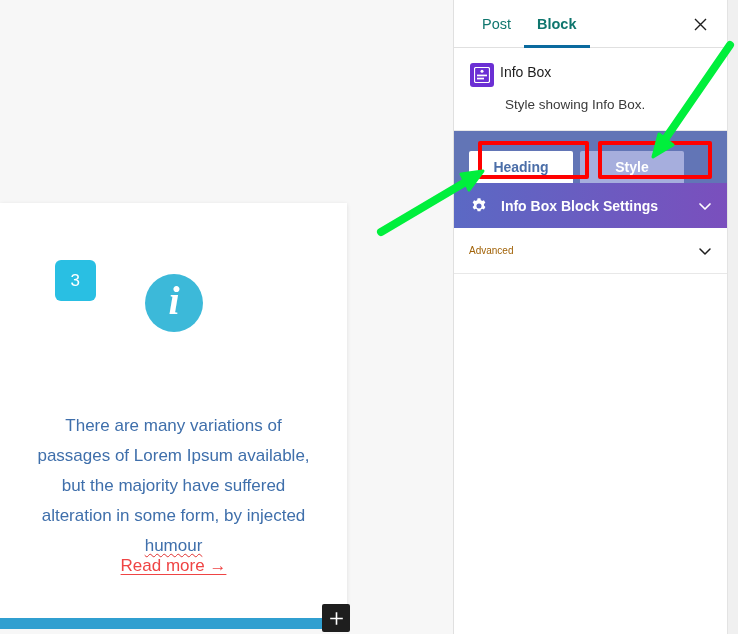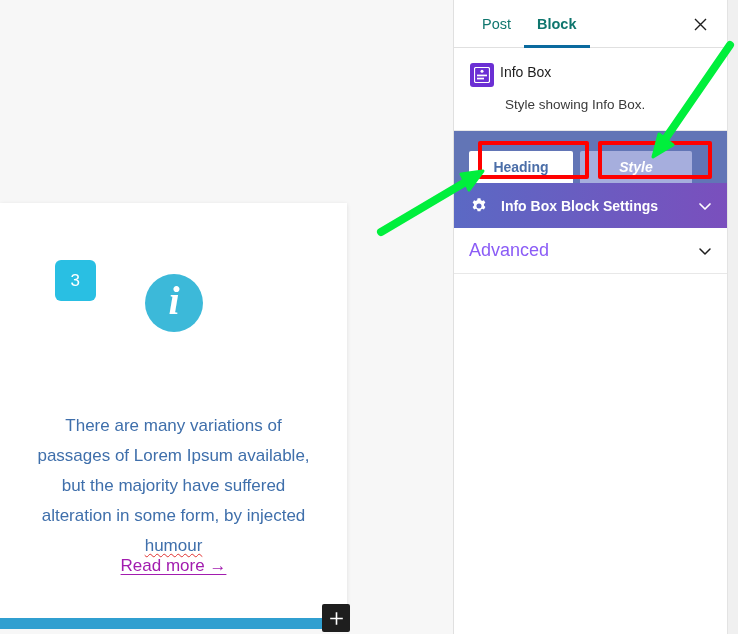--- a/index.html
+++ b/index.html
@@ -81,21 +81,21 @@
     text-decoration-style: wavy;
     text-decoration-color: #e03030;
     text-decoration-thickness: 1px;
     text-underline-offset: 2px;
   }
   .read-more {
     position: absolute; left: 0; top: 556px;
     width: 347px;
     text-align: center;
     font-size: 17px;
-    color: #a21caf;
+    color: #ef4444;
   }
   .read-more u { text-underline-offset: 3px; }
   .bottom-bar {
     position: absolute; left: 0; top: 618px;
     width: 325px; height: 11px;
     background: #309fd0;
   }
   .plus-btn {
     position: absolute; left: 322px; top: 604px;
     width: 28px; height: 28px;
@@ -181,24 +181,23 @@
     font-size: 14px; font-weight: bold;
     cursor: pointer;
     border-radius: 2px 2px 0 0;
   }
   .tog-btn.settings {
     width: 104px;
     background: #ffffff;
     color: #4b6ea8;
   }
   .tog-btn.style {
-    width: 112px;
+    width: 104px;
     background: #a6aedd;
     color: #ffffff;
-    font-style: italic;
   }
 
   .section-bar {
     height: 45px;
     background: linear-gradient(90deg, #5b69c4 0%, #7a4fbd 100%);
     display: flex; align-items: center;
     padding: 0 14px 0 16px;
     color: #ffffff;
     cursor: pointer;
   }
@@ -210,21 +209,21 @@
   }
   .section-bar .chev { width: 16px; height: 16px; }
 
   .adv-row {
     height: 46px;
     display: flex; align-items: center;
     padding: 0 14px 0 15px;
     border-bottom: 1px solid #e8e8e8;
     cursor: pointer;
   }
-  .adv-row .label { flex: 1; font-size: 18px; color: #8b5cf6; }
+  .adv-row .label { flex: 1; font-size: 10px; color: #a16207; }
   .adv-row .chev { width: 16px; height: 16px; color: #1e1e1e; }
 
   
   .anno { position: absolute; pointer-events: none; }
   .redbox {
     position: absolute;
     border: 4px solid #ff0000;
     border-radius: 2px;
   }
   #redbox-settings { left: 478px; top: 141px; width: 111px; height: 38px; }

